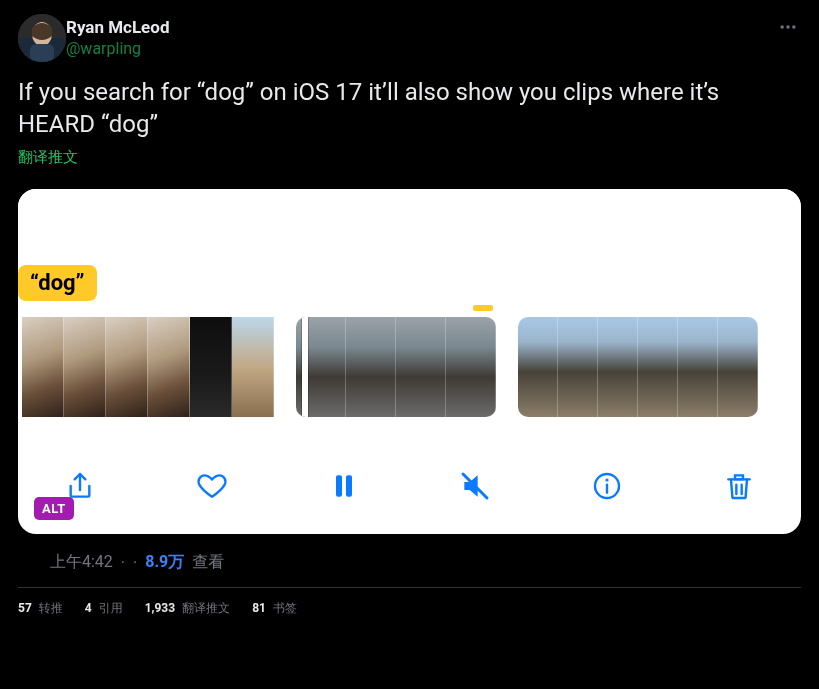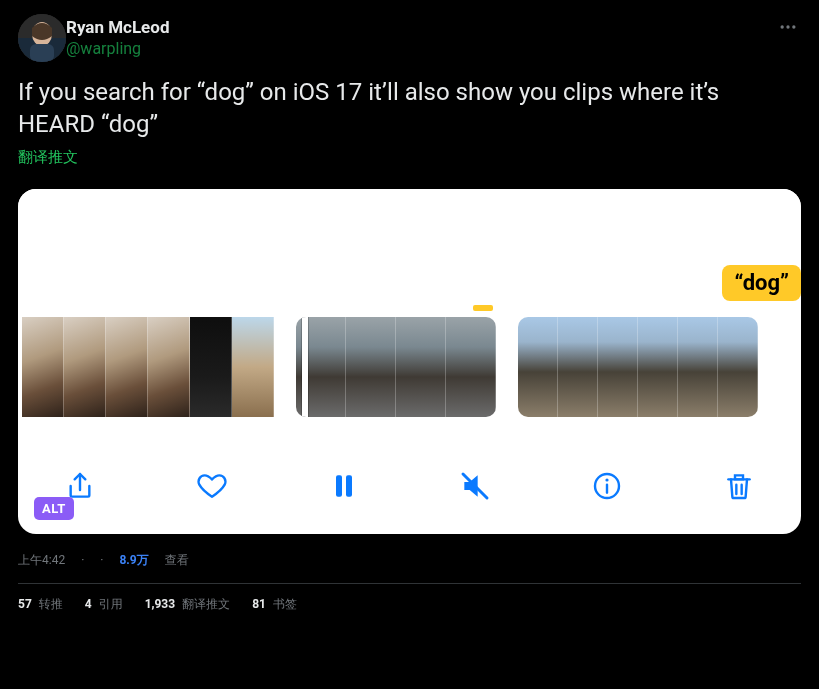--- a/index.html
+++ b/index.html
@@ -66,21 +66,21 @@
     margin-top: 10px;
     position: relative;
     height: 345px;
   }
   .media-top-white { height: 84px; background: #fff; }
   .dog-label-wrap {
     position: absolute;
     left: 0; right: 0;
     top: 76px;
     display: flex;
-    justify-content: flex-end;
+    justify-content: flex-start;
     pointer-events: none;
   }
   .dog-label {
     background: #ffc928;
     color: #000;
     font-weight: 700;
     font-size: 22px;
     padding: 5px 12px 6px;
     border-radius: 8px;
   }
@@ -145,36 +145,37 @@
   .tb-btn {
     width: 40px; height: 40px;
     display: flex; align-items: center; justify-content: center;
     color: #0a7aff;
   }
   .tb-btn svg { width: 32px; height: 32px; }
   .alt-badge {
     position: absolute;
     left: 16px;
     bottom: 14px;
-    background: #8b5cf6;
+    background: #a21caf;
     color: #fff;
     font-size: 13px;
     font-weight: 700;
     padding: 4px 8px;
     border-radius: 5px;
     letter-spacing: 0.5px;
   }
   
   .meta-row {
     margin-top: 18px;
     color: #71767b;
-    font-size: 12px;
+    font-size: 16px;
     display: flex;
     align-items: center;
-    gap: 16px;
+    gap: 8px;
+    margin-left: 32px;
   }
   .meta-row .strong { color: #3b82f6; font-weight: 700; }
   .divider {
     border: 0;
     border-top: 1px solid #2f3336;
     margin: 14px 0 12px;
   }
   .stats-row {
     display: flex;
     gap: 22px;

